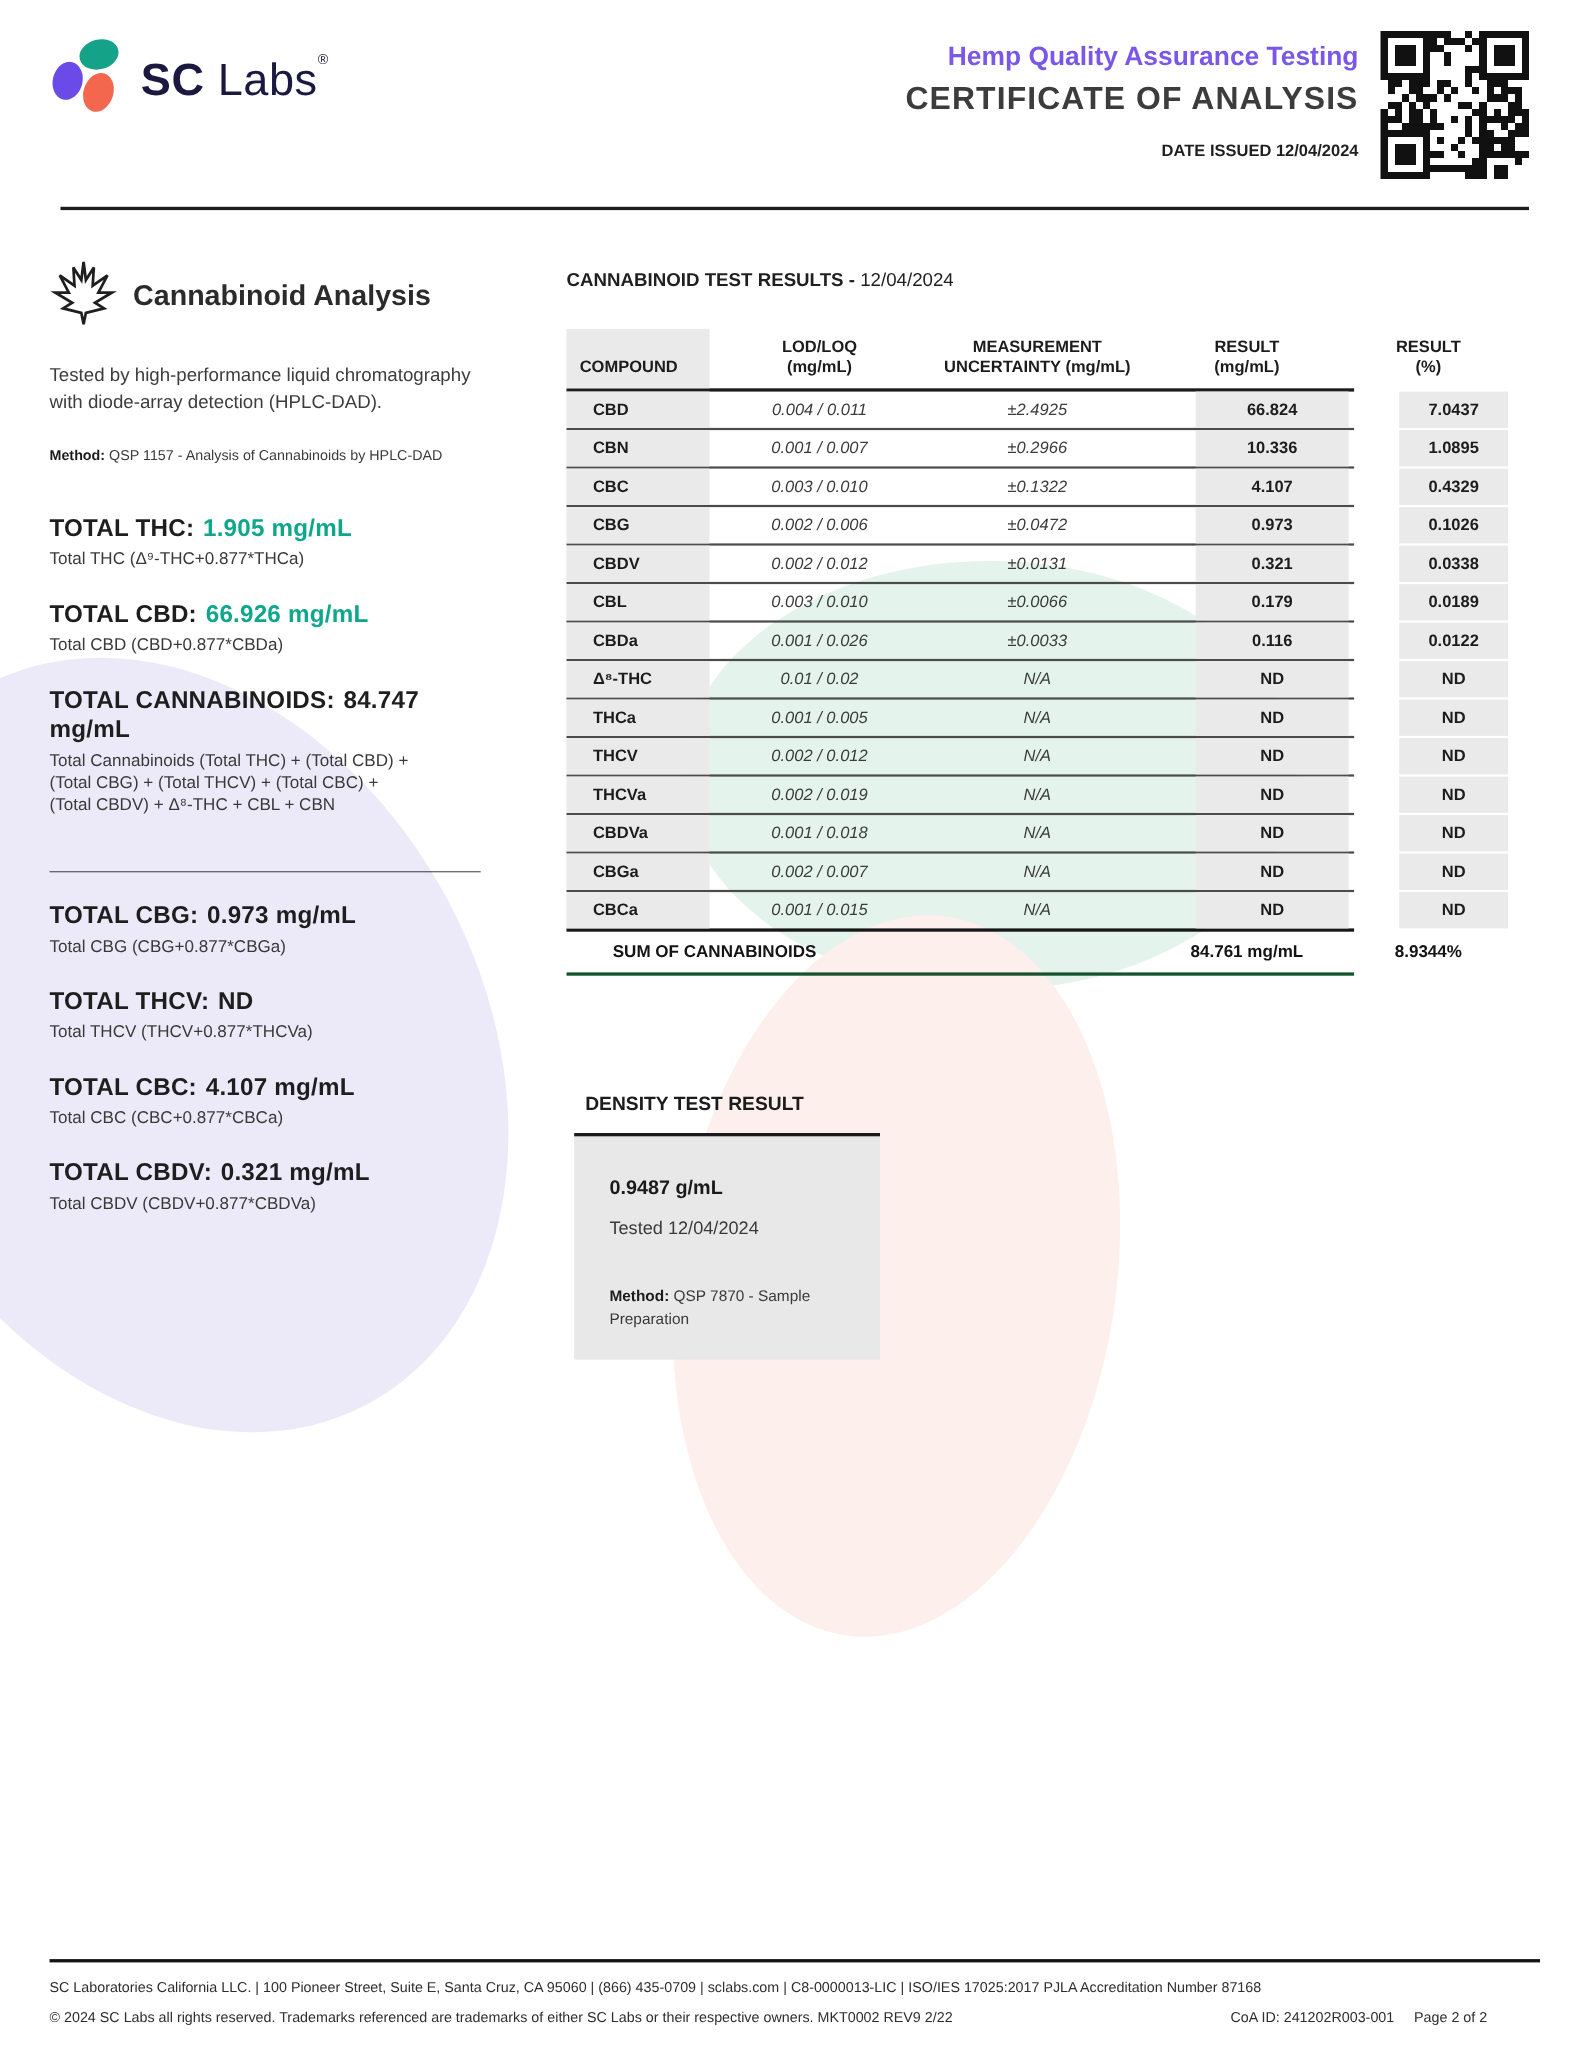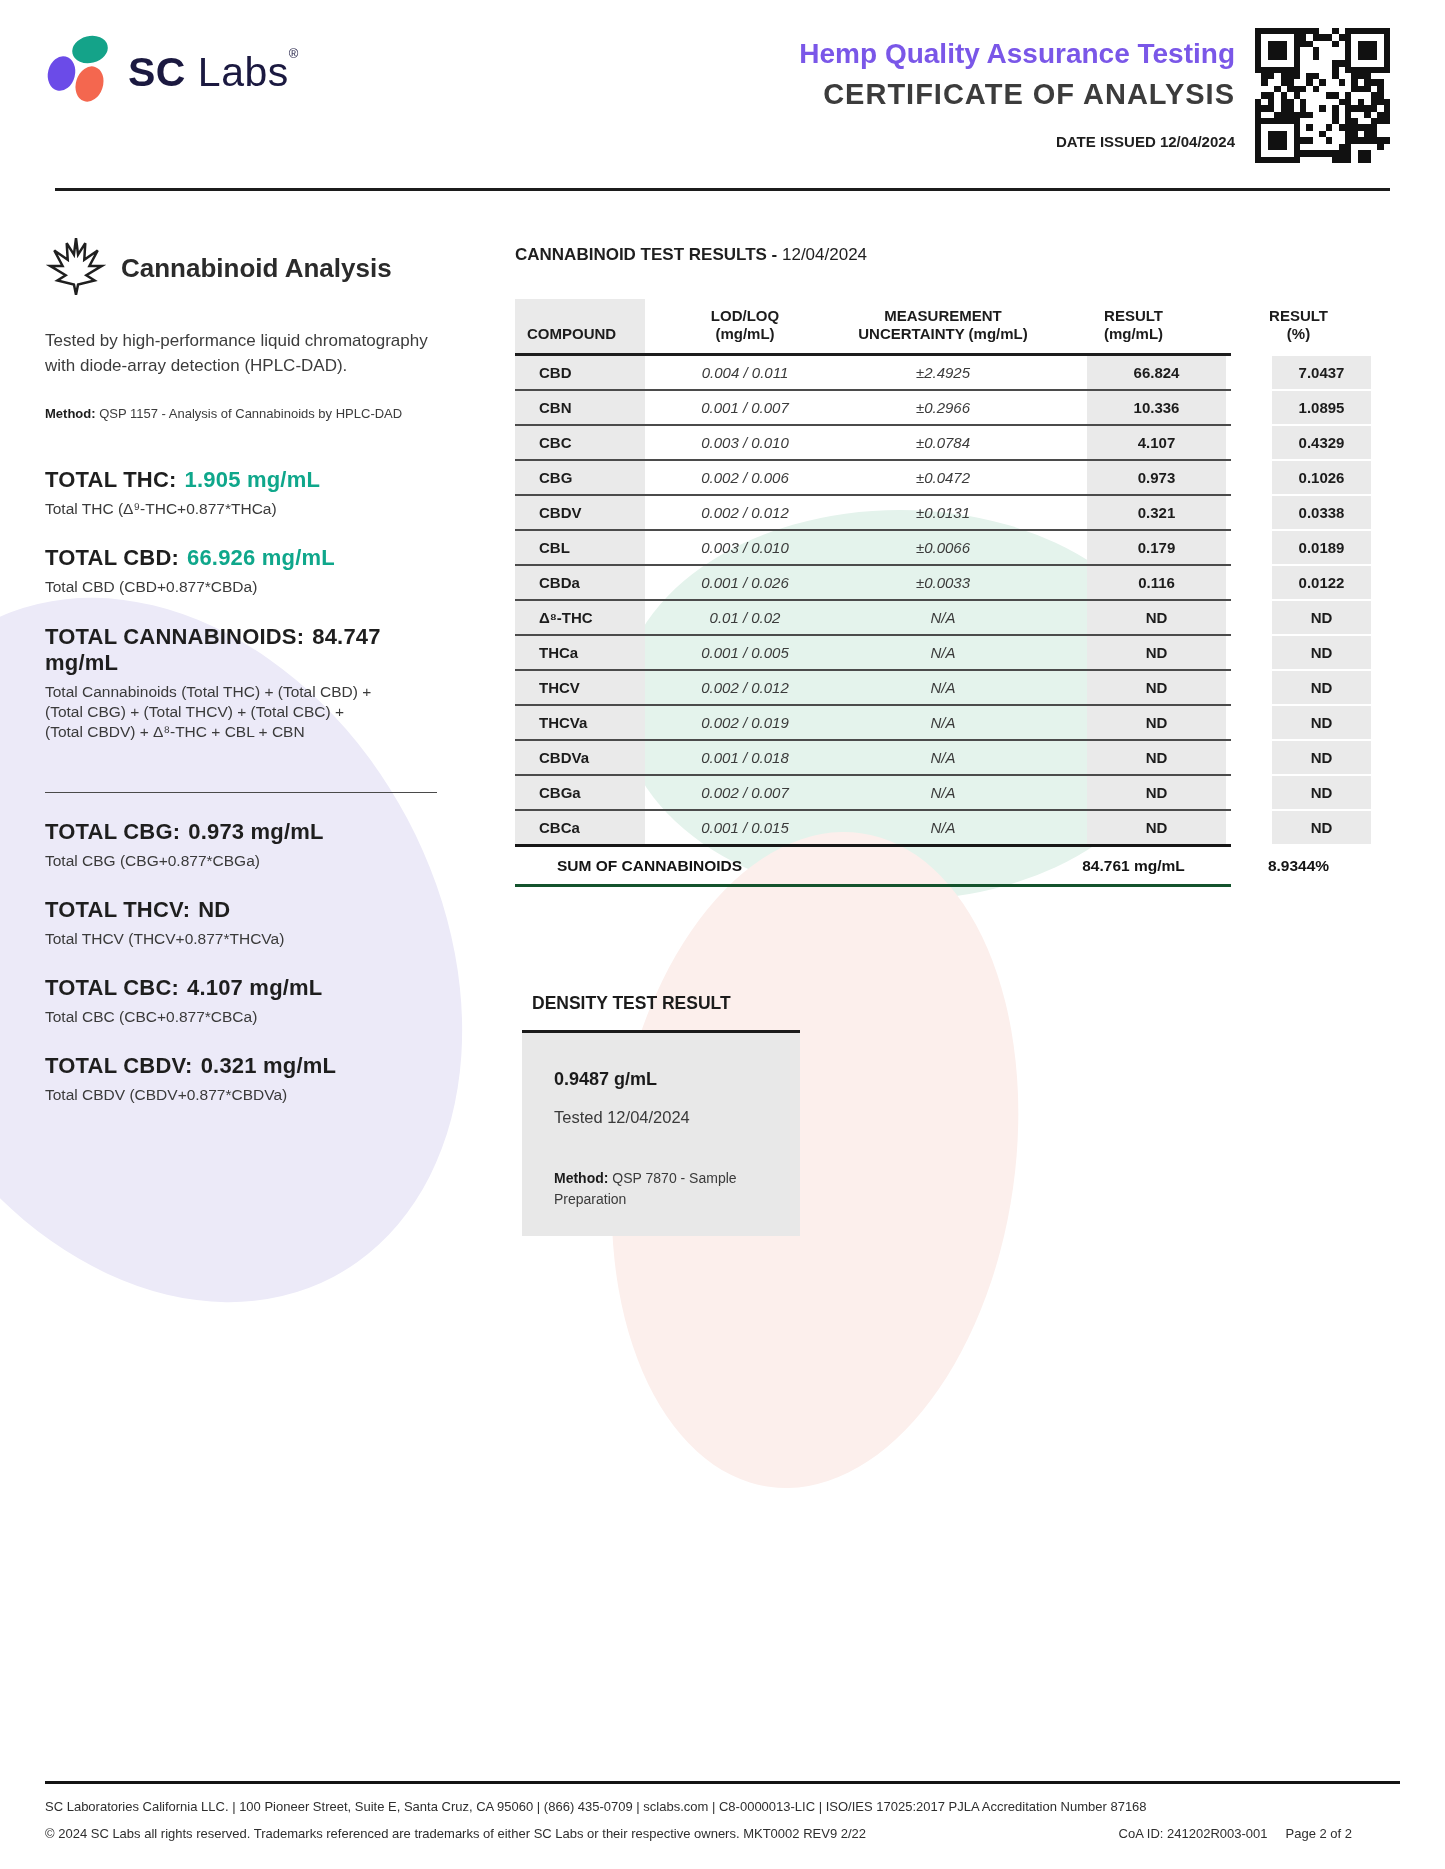--- a/index.html
+++ b/index.html
@@ -16,21 +16,21 @@
   .logo{position:absolute;left:48px;top:36px;display:flex;align-items:flex-start;}
   .petals{position:relative;width:64px;height:66px;}
   .petal{position:absolute;border-radius:50%;}
   .petal-purple{left:0;top:20px;width:27px;height:35px;background:var(--petal-purple,#6b4be8);transform:rotate(14deg);}
   .petal-green{left:24px;top:0;width:36px;height:27px;background:var(--petal-green,#14a389);transform:rotate(-14deg);}
   .petal-coral{left:28px;top:30px;width:27px;height:36px;background:var(--petal-coral,#f4674f);transform:rotate(18deg);}
   .brand{margin-left:16px;margin-top:10px;font-size:41px;color:var(--brand-navy,#1b1940);letter-spacing:.5px;}
   .brand b{font-weight:bold;}
   .brand .reg{font-size:13px;vertical-align:28px;}
   .head-titles{position:absolute;right:210px;top:38px;text-align:right;}
-  .program-title{color:var(--accent-purple,#7a57e8);font-weight:bold;font-size:28px;}
+  .program-title{color:var(--accent-purple,#7a57e8);font-weight:bold;font-size:24px;}
   .doc-title{color:#3c3c3c;font-weight:600;font-size:29px;letter-spacing:1px;margin-top:8px;}
   .date-issued{color:#1f1f1f;font-weight:bold;font-size:15px;margin-top:22px;}
   .qr{position:absolute;right:55px;top:28px;width:135px;height:135px;}
   .qr svg{width:100%;height:100%;shape-rendering:crispEdges;}
   .rule-top{position:absolute;left:55px;right:55px;top:188px;height:3px;background:#1c1c1c;}
 
   
   .left-col{position:absolute;left:45px;top:225px;width:392px;}
   .section-head{display:flex;align-items:center;margin-top:12px;}
   .leaf{width:62px;height:62px;flex:0 0 auto;}
@@ -338,21 +338,21 @@
       <div class="c compound">CBN</div>
       <div class="c lod">0.001 / 0.007</div>
       <div class="c unc">±0.2966</div>
       <div class="c res">10.336</div>
       <div class="c res">1.0895</div>
     </div>
 
     <div class="t-row">
       <div class="c compound">CBC</div>
       <div class="c lod">0.003 / 0.010</div>
-      <div class="c unc">±0.0784</div>
+      <div class="c unc">±0.1322</div>
       <div class="c res">4.107</div>
       <div class="c res">0.4329</div>
     </div>
 
 
     <div class="t-row">
       <div class="c compound">CBG</div>
       <div class="c lod">0.002 / 0.006</div>
       <div class="c unc">±0.0472</div>
       <div class="c res">0.973</div>

